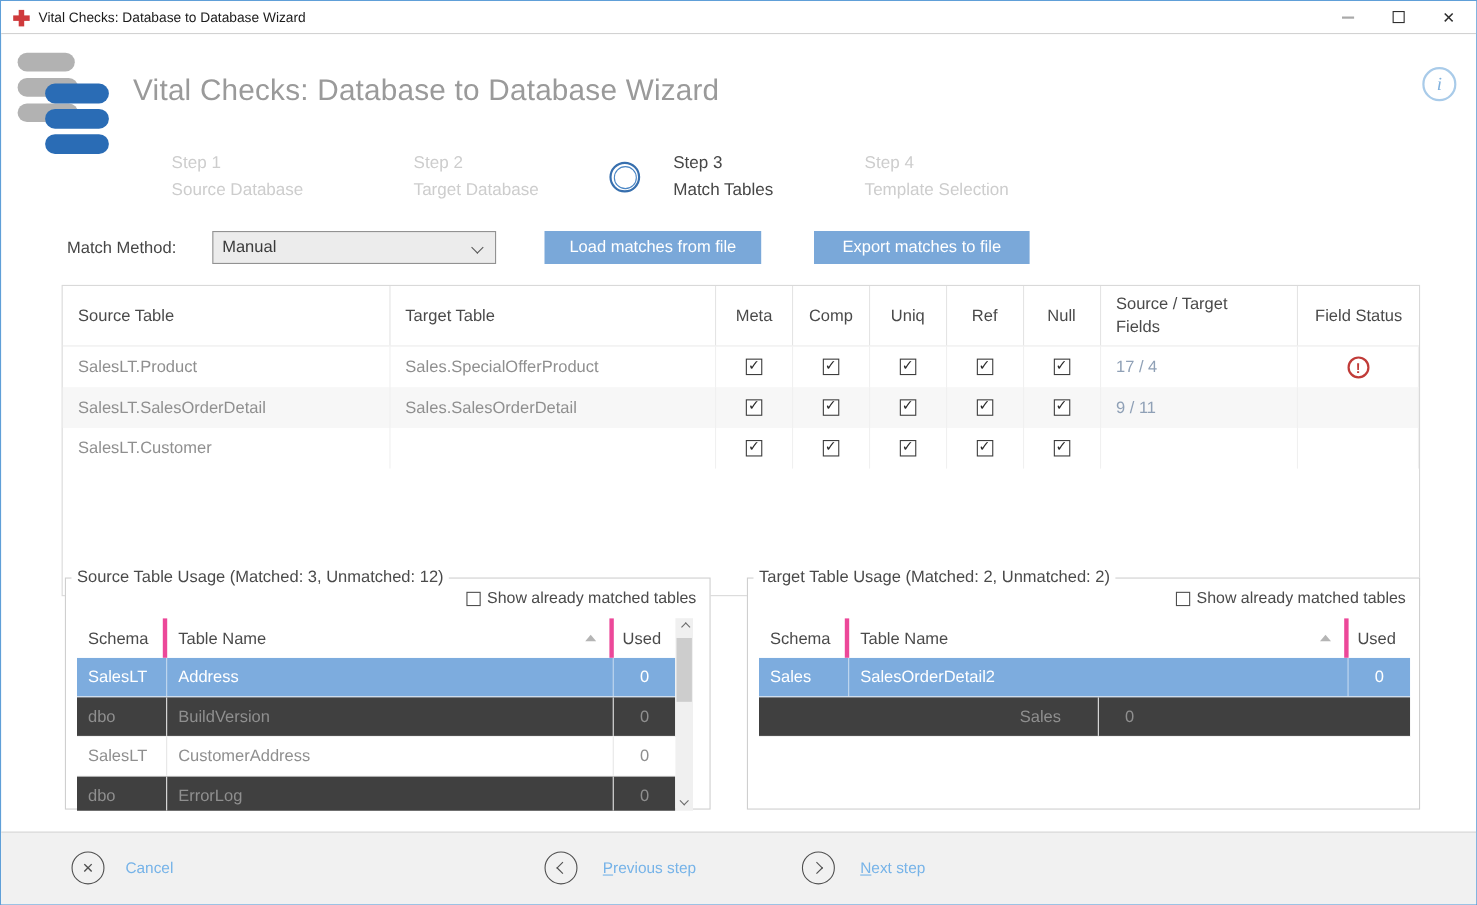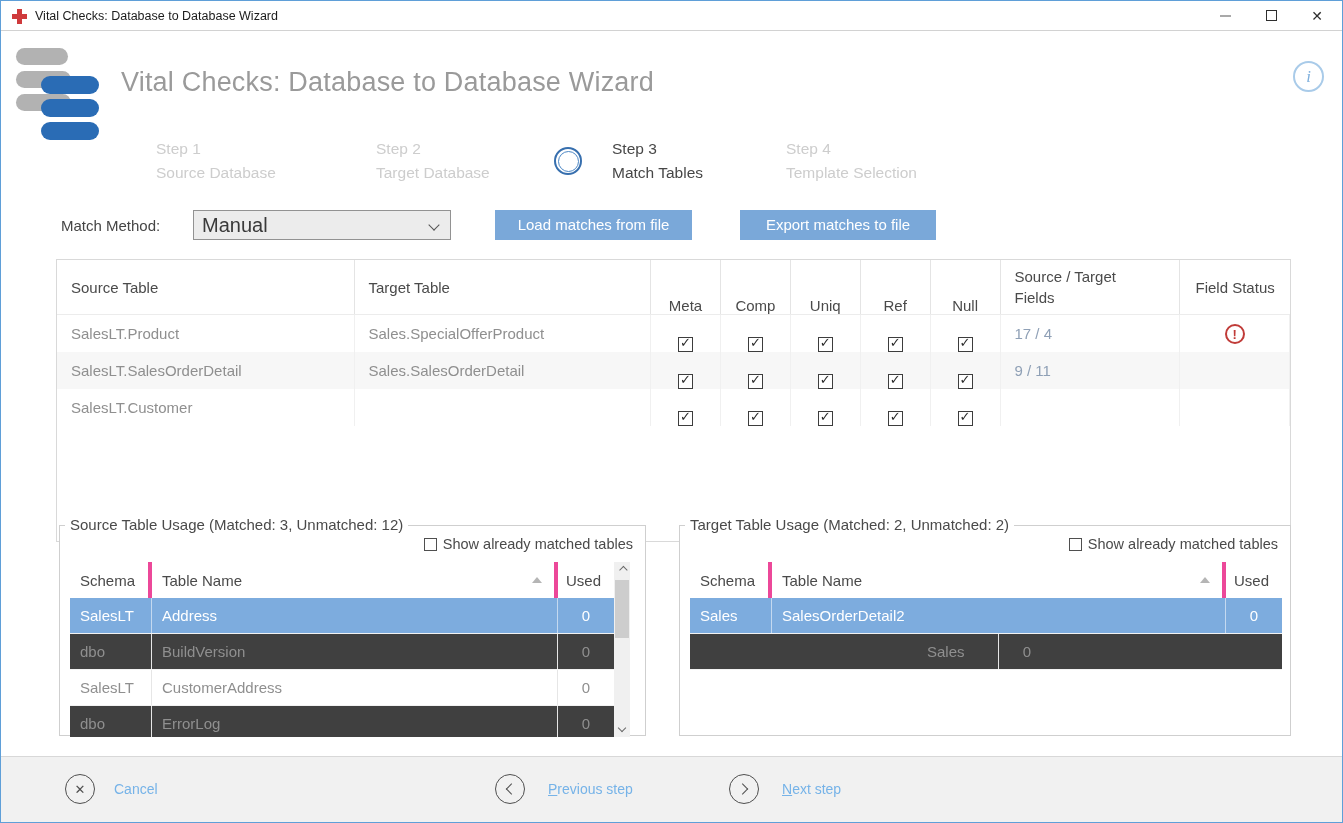--- a/index.html
+++ b/index.html
@@ -35,35 +35,35 @@
 
   
   .step { position:absolute; top:136px; font-size:15.5px; line-height:24px; color:#cdcdcd; }
   .step.active { color:#474747; }
   .step1 { left:155px; } .step2 { left:375px; } .step3 { left:611px; } .step4 { left:785px; }
   .step-circle-icon { position:absolute; left:553px; top:146px; width:28px; height:28px; border:2.5px solid #376fae; border-radius:50%; }
   .step-circle-icon::after { content:""; position:absolute; left:1.5px; top:1.5px; right:1.5px; bottom:1.5px; border:1.5px solid #4b86c4; border-radius:50%; }
 
   
   .match-label { position:absolute; left:60px; top:216px; font-size:15px; color:#454545; }
-  .dropdown { position:absolute; left:192px; top:209px; width:258px; height:30px; background:#ececec; border:1px solid #929292; font-size:20px; color:#3a3a3a; line-height:28px; padding-left:8px; }
+  .dropdown { position:absolute; left:192px; top:209px; width:258px; height:30px; background:#ececec; border:1px solid #929292; font-size:15px; color:#3a3a3a; line-height:28px; padding-left:8px; }
   .chevron-down-icon { position:absolute; right:12px; top:10px; width:8px; height:8px; border-left:1.5px solid #555; border-bottom:1.5px solid #555; transform:rotate(-45deg); }
   .btn-blue { position:absolute; top:209px; height:30px; background:#7aa8d9; color:#fff; font-size:15px; text-align:center; line-height:30px; cursor:default; }
   .btn-load { left:494px; width:197px; }
   .btn-export { left:739px; width:196px; }
 
   
   .match-table { position:absolute; left:55px; top:258px; width:1235px; height:283px; border:1px solid #d9d9d9; background:#fff; }
   .mt-header { display:flex; height:55px; border-bottom:1px solid #ececec; }
   .mt-header .mt-cell { font-size:15px; color:#4a4a4a; }
   .mt-cell { display:flex; align-items:center; border-right:1px solid #e4e4e4; height:100%; }
   .mt-cell:last-child { border-right:none; }
   .c-src { width:298px; padding-left:14px; }
   .c-tgt { width:297px; padding-left:14px; }
-  .c-chk { width:70px; justify-content:center;align-items:flex-end; }
+  .c-chk { width:70px; justify-content:center; }
   .c-fields { width:180px; padding-left:14px; }
   .c-fields span { display:block; width:118px; line-height:21px; }
   .c-status { width:110px; justify-content:center; }
   .mt-row { display:flex; height:37px; }
   .mt-row.alt { background:#f7f7f7; }
   .mt-row .mt-cell { font-size:15px; color:#8f8f8f; border-right:1px solid #f0f0f0; }
   .mt-row .c-fields { color:#8fa0b6; }
   .checkbox { width:15px; height:15px; border:1.5px solid #3d3d3d; background:#fff; position:relative; }
   .checkbox.checked::after { content:"✓"; position:absolute; left:1px; top:-3px; font-size:13px; color:#2b2b2b; }
   .error-icon { width:20px; height:20px; border:2px solid #c03b38; border-radius:50%; color:#c03b38; font-weight:bold; font-size:13px; line-height:17px; text-align:center; }

